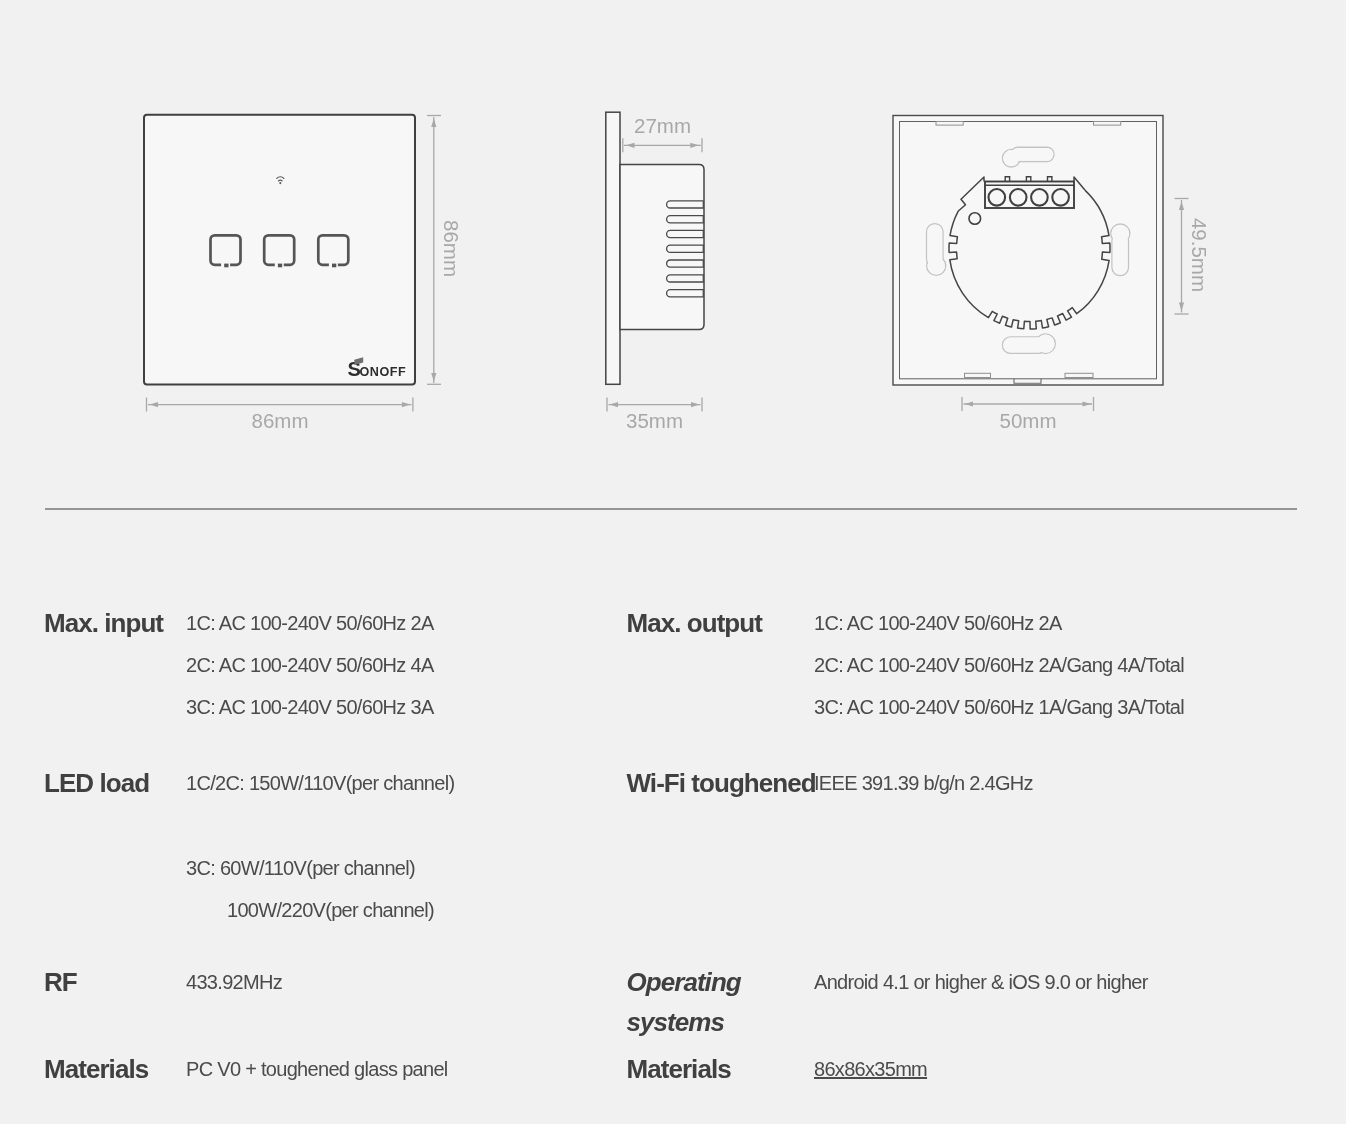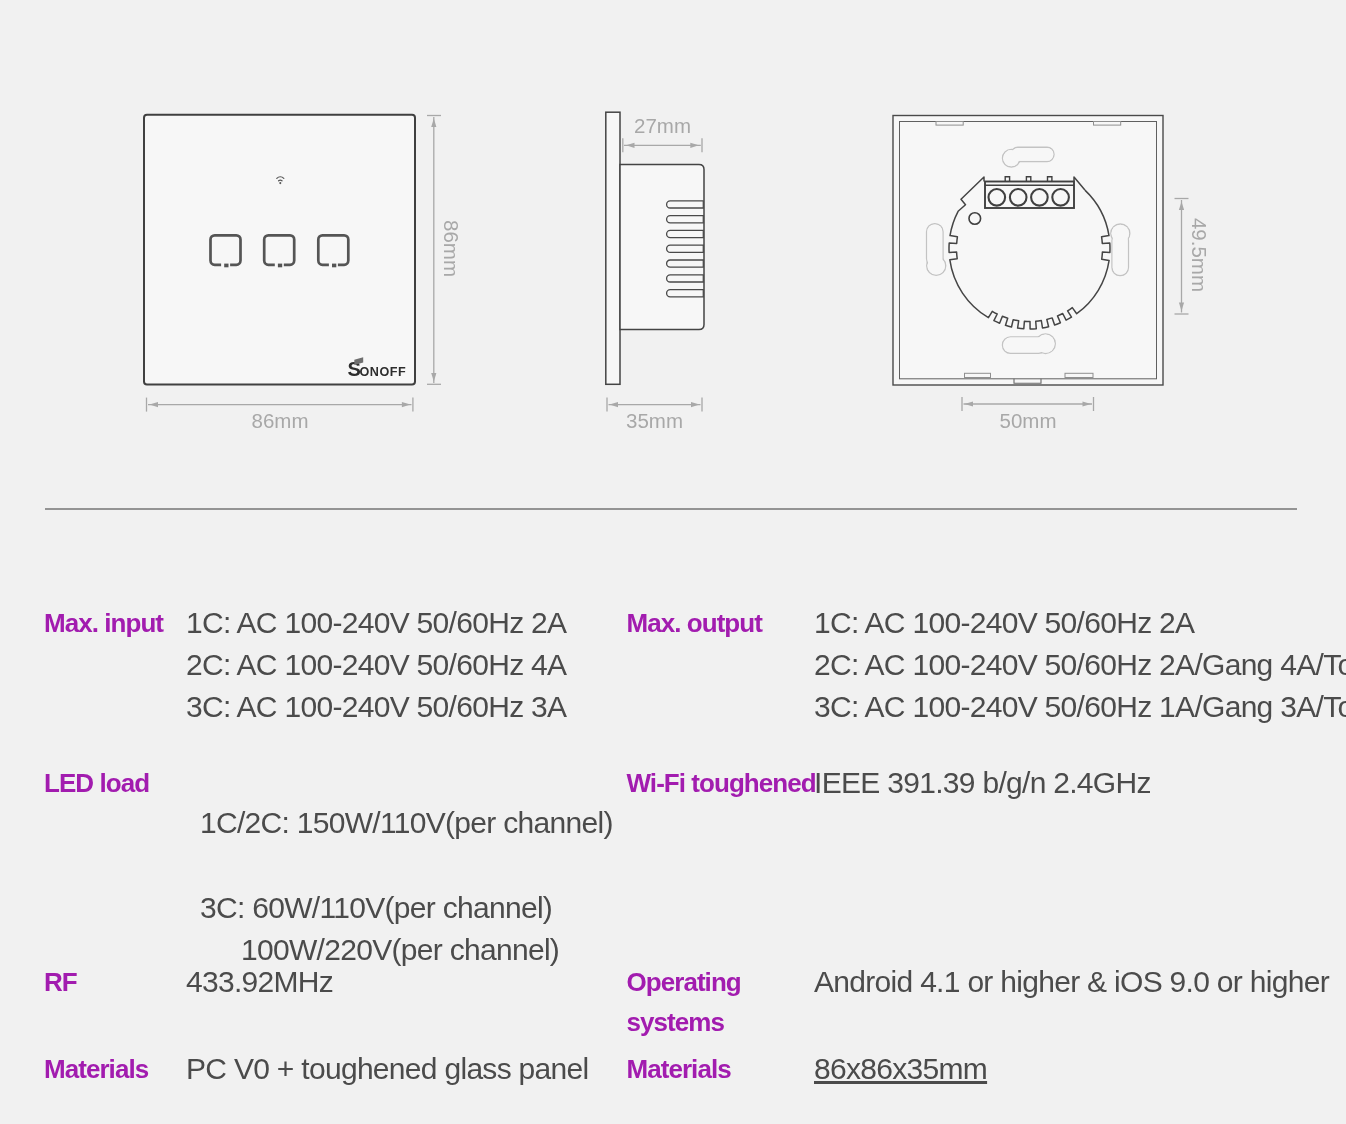--- a/index.html
+++ b/index.html
@@ -1,18 +1,18 @@
 <!DOCTYPE html>
 <html><head>
 <meta charset="utf-8">
 <style>
   html,body{margin:0;padding:0;}
   body{width:1346px;height:1124px;background:#f1f1f1;font-family:"Liberation Sans",sans-serif;overflow:hidden;position:relative;}
-  .lbl{position:absolute;font-weight:bold;color:#a21caf;font-size:26px;letter-spacing:-0.95px;line-height:42.3px;white-space:nowrap;}
-  .val{position:absolute;color:#4b4b4b;font-size:30px;letter-spacing:-0.7px;line-height:42.3px;white-space:nowrap;}
+  .lbl{position:absolute;font-weight:bold;color:#404040;font-size:26px;letter-spacing:-0.95px;line-height:42.3px;white-space:nowrap;}
+  .val{position:absolute;color:#4b4b4b;font-size:20px;letter-spacing:-0.7px;line-height:42.3px;white-space:nowrap;}
 </style>
 </head>
 <body>
 
 <svg width="1346" height="480" viewBox="0 0 1346 480" style="position:absolute;left:0;top:0;" fill="none">
 
   <rect x="144" y="114.8" width="271" height="269.8" rx="3" fill="#f7f7f7" stroke="#404040" stroke-width="2"></rect>
 
   <g stroke="#585858" stroke-width="1.3" stroke-linecap="round" fill="none">
     <path d="M 276.8 178.4 A 5 5 0 0 1 283.8 178.4"></path>
@@ -190,31 +190,31 @@
 <div class="lbl" style="left:44px;top:601.5px;">Max. input</div>
 
 <div class="val" style="left:186px;top:601.5px;">1C: AC 100-240V 50/60Hz 2A<br>2C: AC 100-240V 50/60Hz 4A<br>3C: AC 100-240V 50/60Hz 3A</div>
 
 <div class="lbl" style="left:626.5px;top:601.5px;">Max. output</div>
 
 <div class="val" style="left:814px;top:601.5px;">1C: AC 100-240V 50/60Hz 2A<br>2C: AC 100-240V 50/60Hz 2A/Gang 4A/Total<br>3C: AC 100-240V 50/60Hz 1A/Gang 3A/Total</div>
 
 <div class="lbl" style="left:44px;top:762.3px;">LED load</div>
 
-<div class="val" style="left:200px;top:762.3px;margin-top:40px;">1C/2C: 150W/110V(per channel)<br><br>3C: 60W/110V(per channel)<br><span style="padding-left:41px;">100W/220V(per channel)</span></div>
+<div class="val" style="left:186px;top:762.3px;">1C/2C: 150W/110V(per channel)<br><br>3C: 60W/110V(per channel)<br><span style="padding-left:41px;">100W/220V(per channel)</span></div>
 
 <div class="lbl" style="left:626.5px;top:762.3px;">Wi-Fi toughened</div>
 
 <div class="val" style="left:814px;top:762.3px;">IEEE 391.39 b/g/n 2.4GHz</div>
 
 <div class="lbl" style="left:44px;top:961.1px;">RF</div>
 
 <div class="val" style="left:186px;top:961.1px;">433.92MHz</div>
 
-<div class="lbl" style="left:626.5px;top:962.2px;line-height:40px;">Operating<br>systems</div>
+<div class="lbl" style="left:626.5px;top:962.2px;line-height:40px;font-style:italic;">Operating<br>systems</div>
 
 <div class="val" style="left:814px;top:961.1px;">Android 4.1 or higher &amp; iOS 9.0 or higher</div>
 
 <div class="lbl" style="left:44px;top:1048.1px;">Materials</div>
 
 <div class="val" style="left:186px;top:1048.1px;">PC V0 + toughened glass panel</div>
 
 <div class="lbl" style="left:626.5px;top:1048.1px;">Materials</div>
 
 <div class="val" style="left:814px;top:1048.1px;text-decoration:underline;">86x86x35mm</div>

